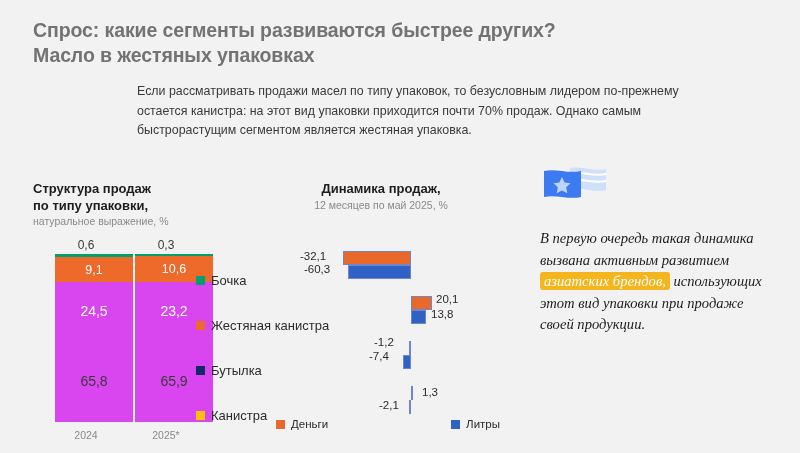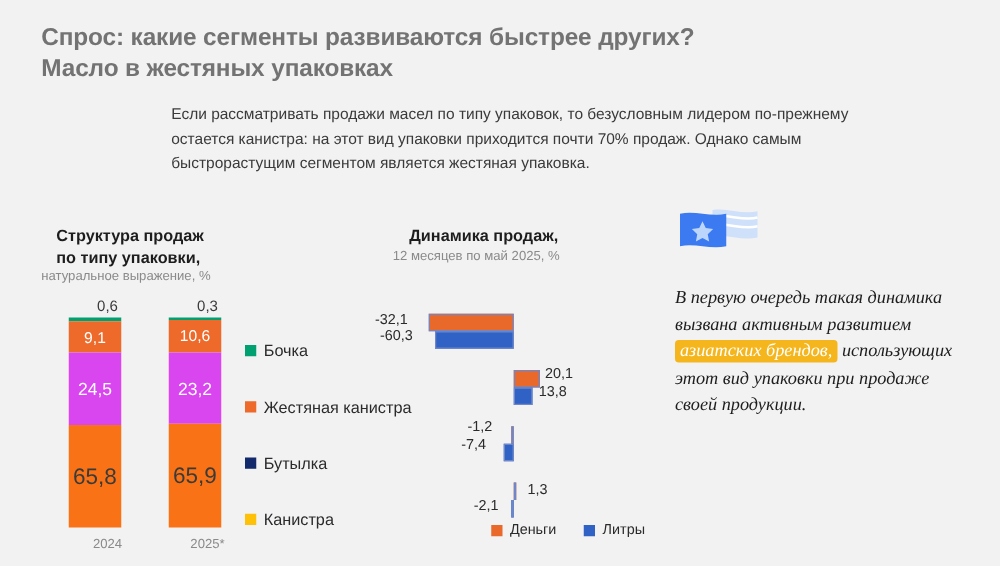--- a/index.html
+++ b/index.html
@@ -19,41 +19,41 @@
   .head-line{
     font-size:19.5px;font-weight:bold;line-height:25px;
     letter-spacing:-0.1px;color:#737373;
   }
   .intro{
     position:absolute;left:137px;top:82px;width:585px;
     font-size:12.4px;line-height:19.5px;color:#3a3a3a;
   }
 
   
-  .chart-title{font-size:13px;font-weight:bold;line-height:16.5px;color:#1d1d1d;margin-left:12px;}
+  .chart-title{font-size:13px;font-weight:bold;line-height:16.5px;color:#1d1d1d;}
   .chart-sub{font-size:10.5px;line-height:14px;color:#8a8a8a;font-weight:normal;}
 
   
   .left-panel{position:absolute;left:33px;top:181px;width:180px;}
   .stack-wrap{position:absolute;left:33px;top:236px;width:180px;height:210px;}
   .col{position:absolute;width:62px;}
   .col.c0{left:22px;}
   .col.c1{left:102px;}
   .col-top{
     text-align:center;font-size:12px;color:#3a3a3a;height:18px;line-height:18px;
   }
-  .bar{position:relative;width:42px;}
+  .bar{position:relative;width:78px;}
   .seg{
     width:100%;box-sizing:border-box;display:flex;align-items:center;justify-content:center;
     font-size:12.5px;
   }
   .seg.barrel{background:#00a070;}
   .seg.tin{background:#ee6a2a;color:#ffffff;}
   .seg.bottle{background:#d946ef;color:#ffffff;font-size:14px;}
-  .seg.canister{background:#f97316;color:#3a3a3a;font-size:18px;}
+  .seg.canister{background:#d946ef;color:#3a3a3a;font-size:14px;}
   .col-bottom{
     text-align:center;font-size:10.5px;color:#8a8a8a;padding-top:7px;
   }
 
   
   .cat-legend{position:absolute;left:196px;top:258px;width:150px;}
   .cat-row{display:flex;align-items:center;height:45px;}
   .sw{width:9px;height:9px;margin-right:6px;flex:none;}
   .sw.barrel{background:#00a070;}
   .sw.tin{background:#ee6a2a;}
@@ -65,22 +65,22 @@
   .mid-panel{position:absolute;left:276px;top:181px;width:210px;text-align:center;}
   .dyn-wrap{position:absolute;left:276px;top:245px;width:224px;height:165px;}
   .dyn-row{position:relative;height:45px;}
   .pair{position:absolute;top:6px;height:30px;}
   .bar-m,.bar-l{position:absolute;height:14px;box-sizing:border-box;}
   .bar-m{top:0;background:#e8692a;border:1px solid #6f86c9;}
   .bar-l{top:14px;background:#2f62c4;border:1px solid #6f86c9;}
   .val{position:absolute;font-size:11.5px;color:#2b2b2b;white-space:nowrap;line-height:13px;}
 
   .dyn-legend{
-    position:absolute;left:292px;top:418px;width:224px;
-    display:flex;justify-content:flex-end;gap:22px;align-items:center;
+    position:absolute;left:276px;top:418px;width:224px;
+    display:flex;justify-content:space-between;align-items:center;
   }
   .dl-item{display:flex;align-items:center;}
   .dl-sw{width:9px;height:9px;margin-right:6px;}
   .dl-sw.money{background:#e8692a;}
   .dl-sw.litres{background:#2f62c4;}
   .dl-text{font-size:11.5px;color:#2b2b2b;}
 
   
   .right-panel{position:absolute;left:540px;top:166px;width:240px;}
   .flag{position:relative;width:74px;height:48px;margin-bottom:14px;}

